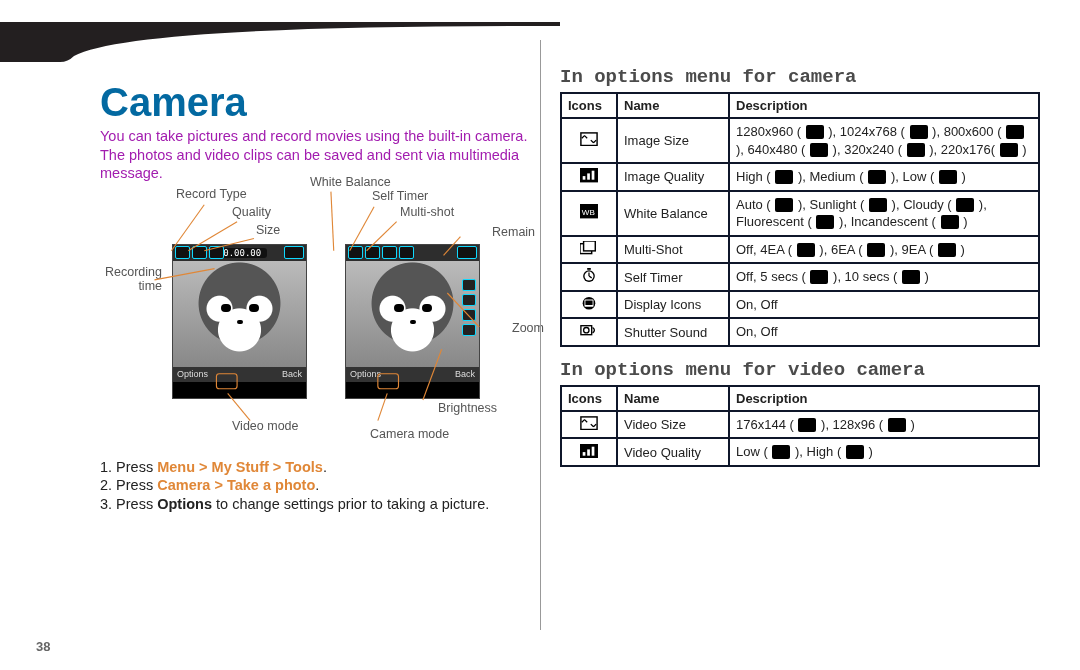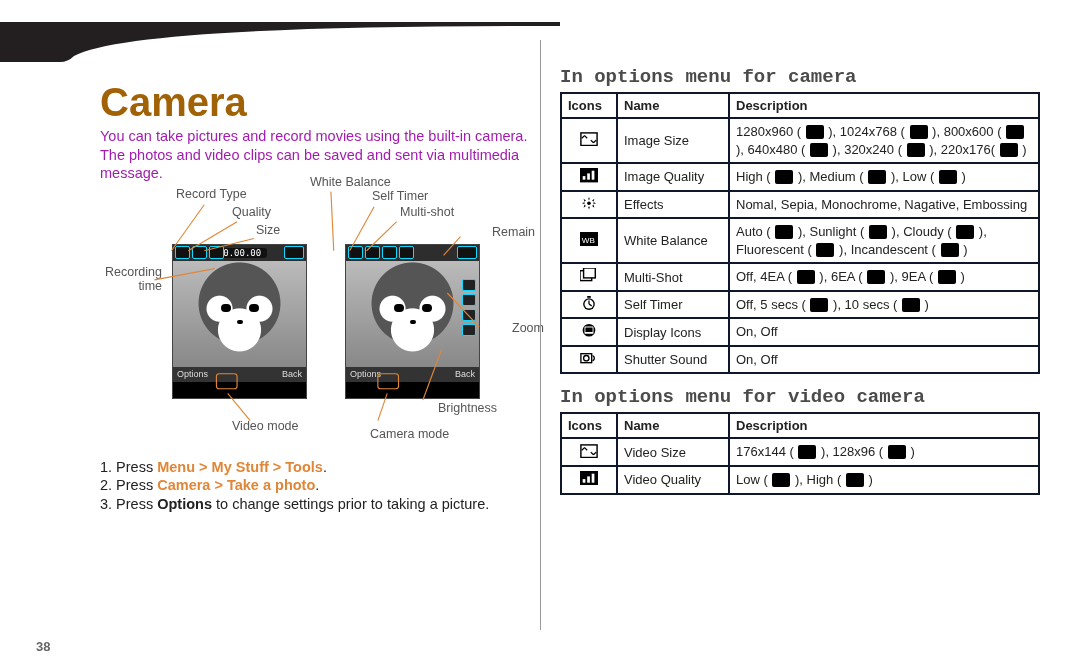--- a/index.html
+++ b/index.html
@@ -36,21 +36,21 @@
     height: 60px;
     overflow: hidden;
     pointer-events:none;
     font-size:0;
   }
   .tab-arc svg { width:560px; height:60px; }
   h1 {
     font-size: 40px; font-weight: bold;
     margin-top: 40px; margin-left: 60px;
     letter-spacing: 0px;
-    color:#a16207;
+    color:#0369a1;
   }
   .intro {
     margin-left: 60px; margin-top: 2px; font-size: 14.5px; line-height: 1.28;
     color:#a21caf;
   }
   .diagram {
     position: relative;
     margin-top: 8px;
     height: 265px;
   }
@@ -279,30 +279,20 @@
                   <rect x="0" y="0" width="20" height="16" fill="#000"></rect>
                   <rect x="3" y="9" width="3" height="4" fill="#fff"></rect>
                   <rect x="8" y="6" width="3" height="7" fill="#fff"></rect>
                   <rect x="13" y="3" width="3" height="10" fill="#fff"></rect>
                 </svg></span></td>
             <td>Image Quality</td>
             <td class="desc-line">High ( <span class="inline-ic"></span> ), Medium ( <span class="inline-ic"></span> ), Low ( <span class="inline-ic"></span> )</td>
           </tr>
           <tr>
             <td class="ic-cell"><span class="cell-icon"><svg viewBox="0 0 20 16">
-                  <g fill="#000">
-                    <circle cx="10" cy="8" r="2"></circle>
-                    <path d="M10 1 L11 4 L9 4Z M10 15 L11 12 L9 12Z M2 8 L5 7 L5 9Z M18 8 L15 7 L15 9Z M4 3 L6.5 5 L5 6.5Z M16 3 L13.5 5 L15 6.5Z M4 13 L6.5 11 L5 9.5Z M16 13 L13.5 11 L15 9.5Z"></path>
-                  </g>
-                </svg></span></td>
-            <td>Effects</td>
-            <td class="desc-line">Nomal, Sepia, Monochrome, Nagative, Embossing</td>
-          </tr>
-          <tr>
-            <td class="ic-cell"><span class="cell-icon"><svg viewBox="0 0 20 16">
                   <rect x="0" y="0" width="20" height="16" fill="#000"></rect>
                   <text x="2" y="12" font-size="9" fill="#fff" font-family="Arial">WB</text>
                 </svg></span></td>
             <td>White Balance</td>
             <td class="desc-line">Auto ( <span class="inline-ic"></span> ), Sunlight ( <span class="inline-ic"></span> ), Cloudy ( <span class="inline-ic"></span> ), Fluorescent ( <span class="inline-ic"></span> ), Incandescent ( <span class="inline-ic"></span> )</td>
           </tr>
           <tr>
             <td class="ic-cell"><span class="cell-icon"><svg viewBox="0 0 20 16">
                   <rect x="0" y="3" width="13" height="11" fill="none" stroke="#000" stroke-width="1.6"></rect>
                   <rect x="4" y="0" width="13" height="11" fill="#fff" stroke="#000" stroke-width="1.6"></rect>

